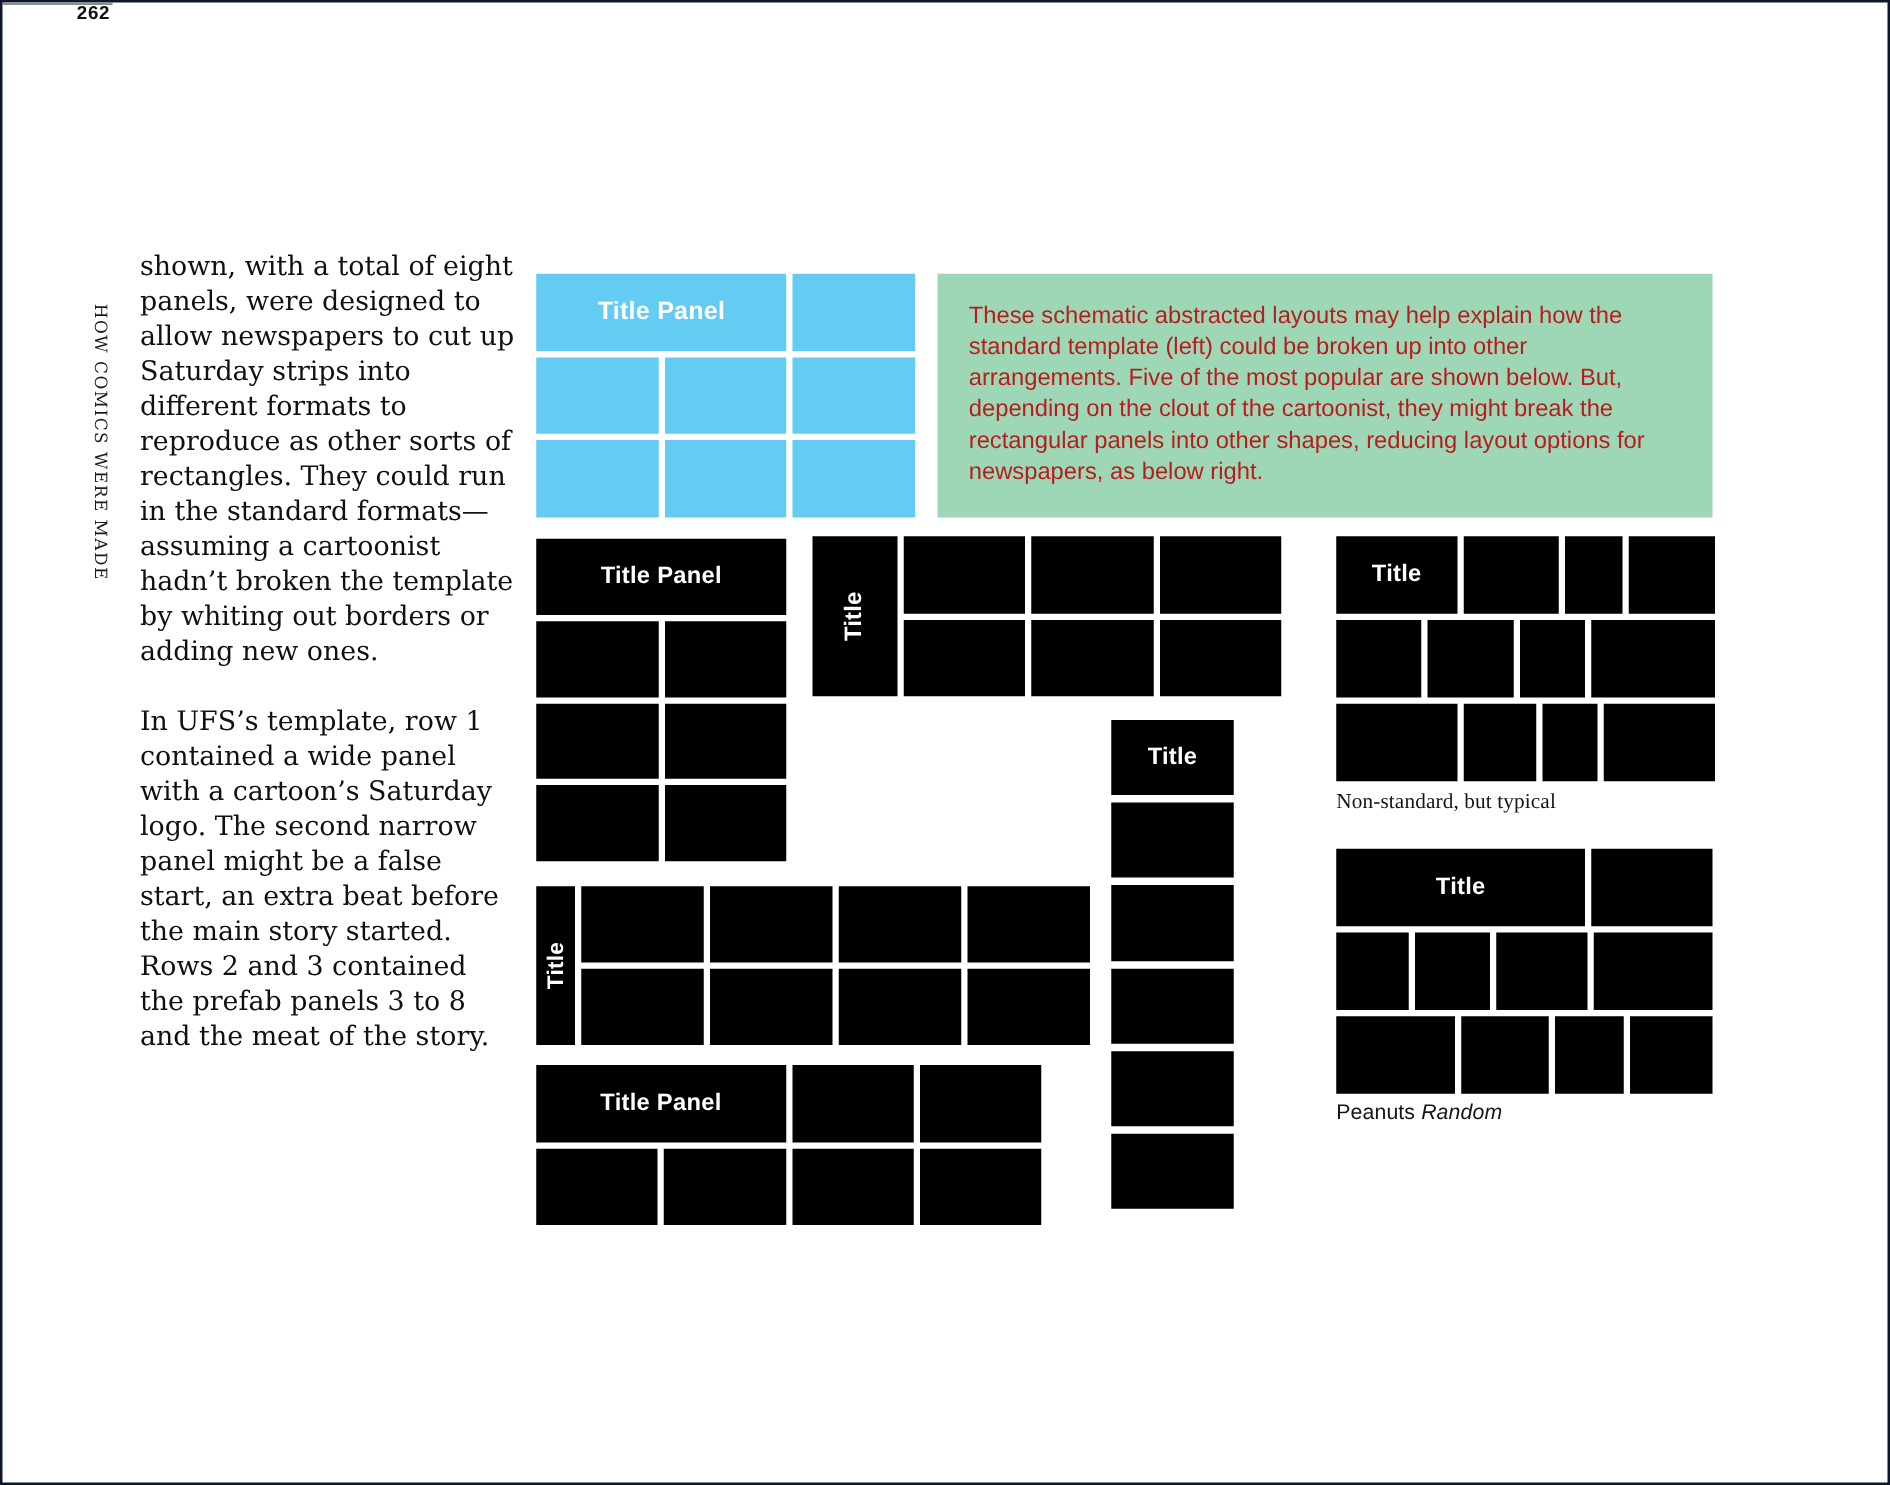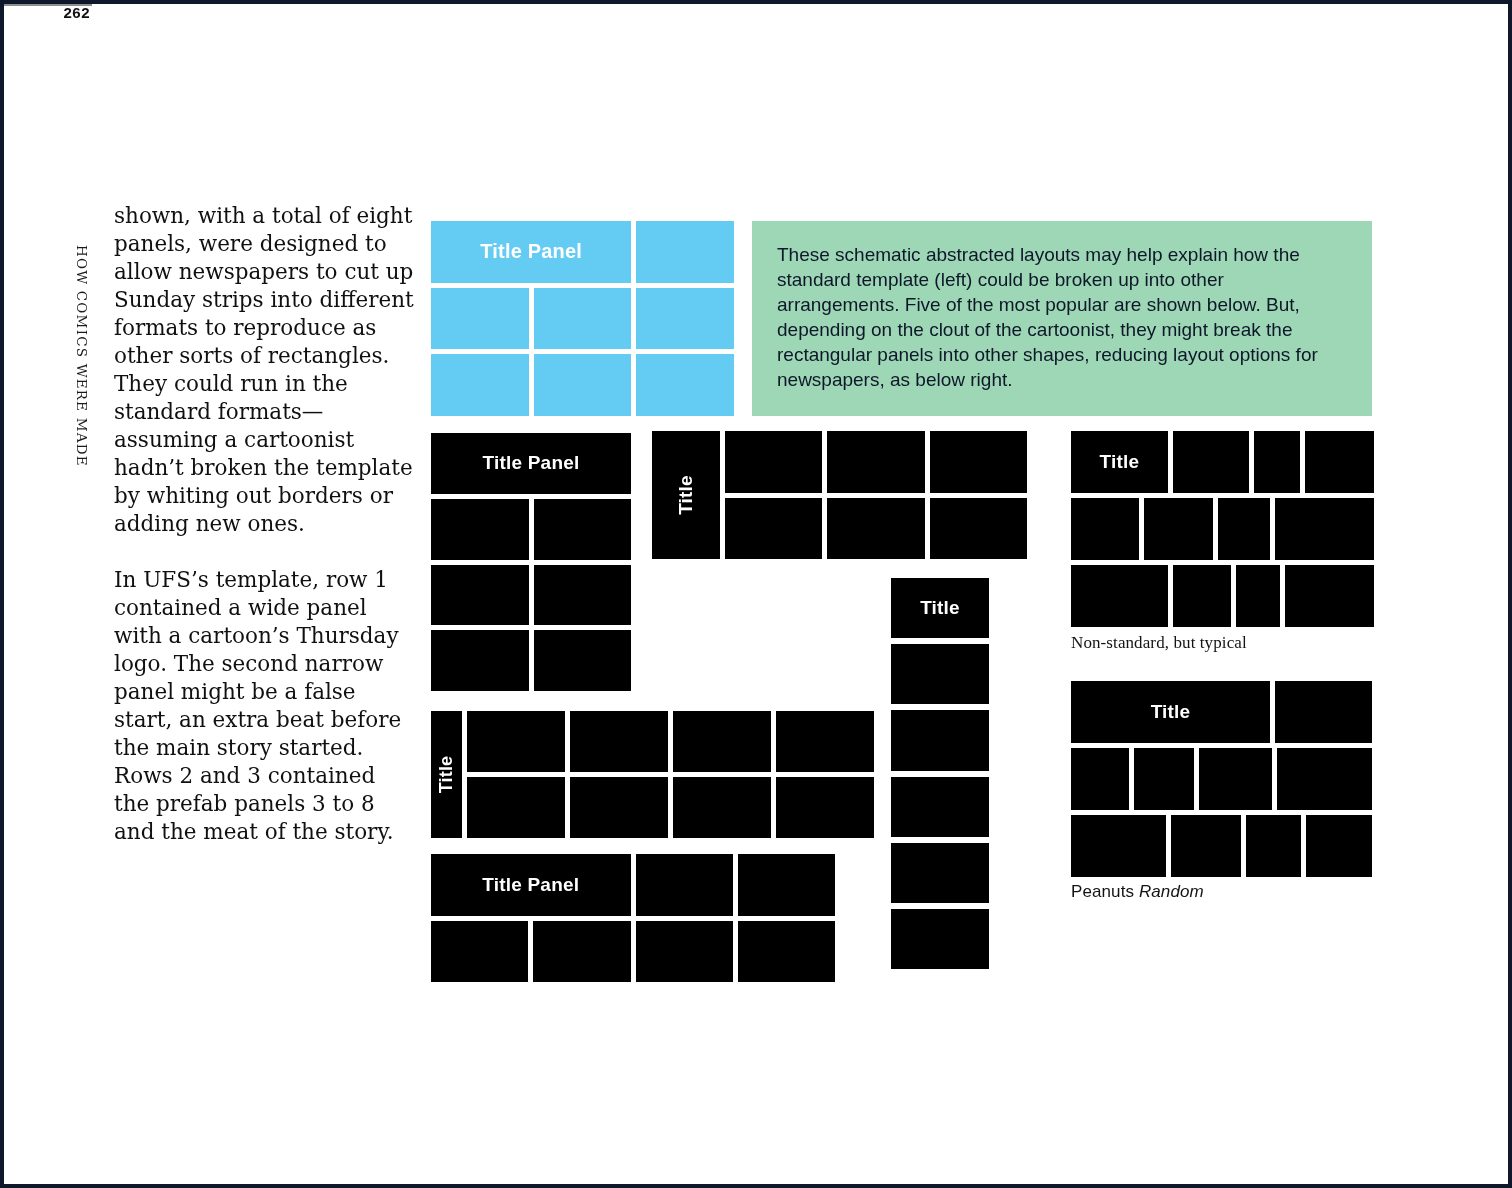--- a/index.html
+++ b/index.html
@@ -3,21 +3,21 @@
 <meta charset="utf-8">
 <style>
   html, body { margin: 0; padding: 0; background: #ffffff; }
 
   .page {
     position: relative;
     width: 1512px;
     height: 1188px;
     box-sizing: border-box;
     background: #ffffff;
-    border: 4px solid #0f172a;
+    border: 2px solid #0f172a;
     overflow: hidden;
     font-family: "Liberation Sans", sans-serif;
     color: #121212;
   }
 
   
   .folio {
     position: absolute; left: 0; top: 207; width: 86px;
     text-align: right;
     font-family: "Liberation Sans", sans-serif;
@@ -44,21 +44,21 @@
     font-size: 21.5px; line-height: 28px; color: #101010;
   }
   .article p { margin: 0 0 28px 0; }
 
   
   .callout {
     position: absolute; left: 748px; top: 217px; width: 620px; height: 195px;
     box-sizing: border-box;
     background: #9dd7b5;
     padding: 21px 26px 0 25px;
-    font-size: 19px; line-height: 25px; color: #0f172a;
+    font-size: 19px; line-height: 25px; color: #b91c1c;
   }
 
   
   .tpl { position: absolute; }
   .cell { background: #000; }
   .grid { display: grid; gap: 5px; text-align: center; }
   .row  { display: flex; gap: 5px; }
   .col  { display: flex; flex-direction: column; gap: 5px; }
   .fx   { flex-basis: 0; }
 
@@ -131,22 +131,22 @@
 </head>
 <body>
 
 <div class="page">
 
   <div class="folio">262</div>
   <div class="folio-rule"></div>
   <div class="sidebar-title">HOW COMICS WERE MADE</div>
 
   <div class="article">
-    <p>shown, with a total of eight panels, were designed to allow newspapers to cut up Sunday strips into different formats to reproduce as other sorts of rectangles. They could run in the standard formats—assuming a cartoonist hadn’t broken the template by whiting out borders or adding new ones.</p>
-    <p>In UFS’s template, row 1 contained a wide panel with a cartoon’s Thursday logo. The second narrow panel might be a false start, an extra beat before the main story started. Rows 2 and 3 contained the prefab panels 3 to 8 and the meat of the story.</p>
+    <p>shown, with a total of eight panels, were designed to allow newspapers to cut up Saturday strips into different formats to reproduce as other sorts of rectangles. They could run in the standard formats—assuming a cartoonist hadn’t broken the template by whiting out borders or adding new ones.</p>
+    <p>In UFS’s template, row 1 contained a wide panel with a cartoon’s Saturday logo. The second narrow panel might be a false start, an extra beat before the main story started. Rows 2 and 3 contained the prefab panels 3 to 8 and the meat of the story.</p>
   </div>
 
   <div class="callout">
     <span>These schematic abstracted layouts may help explain how the standard template (left) could be broken up into other arrangements. Five of the most popular are shown below. But, depending on the clout of the cartoonist, they might break the rectangular panels into other shapes, reducing layout options for newspapers, as below right.</span>
   </div>
 
   <div class="tpl grid" id="tpl-blue">
     <div class="cell span2 label-cell">
       <span class="plabel">Title Panel</span>
     </div>

